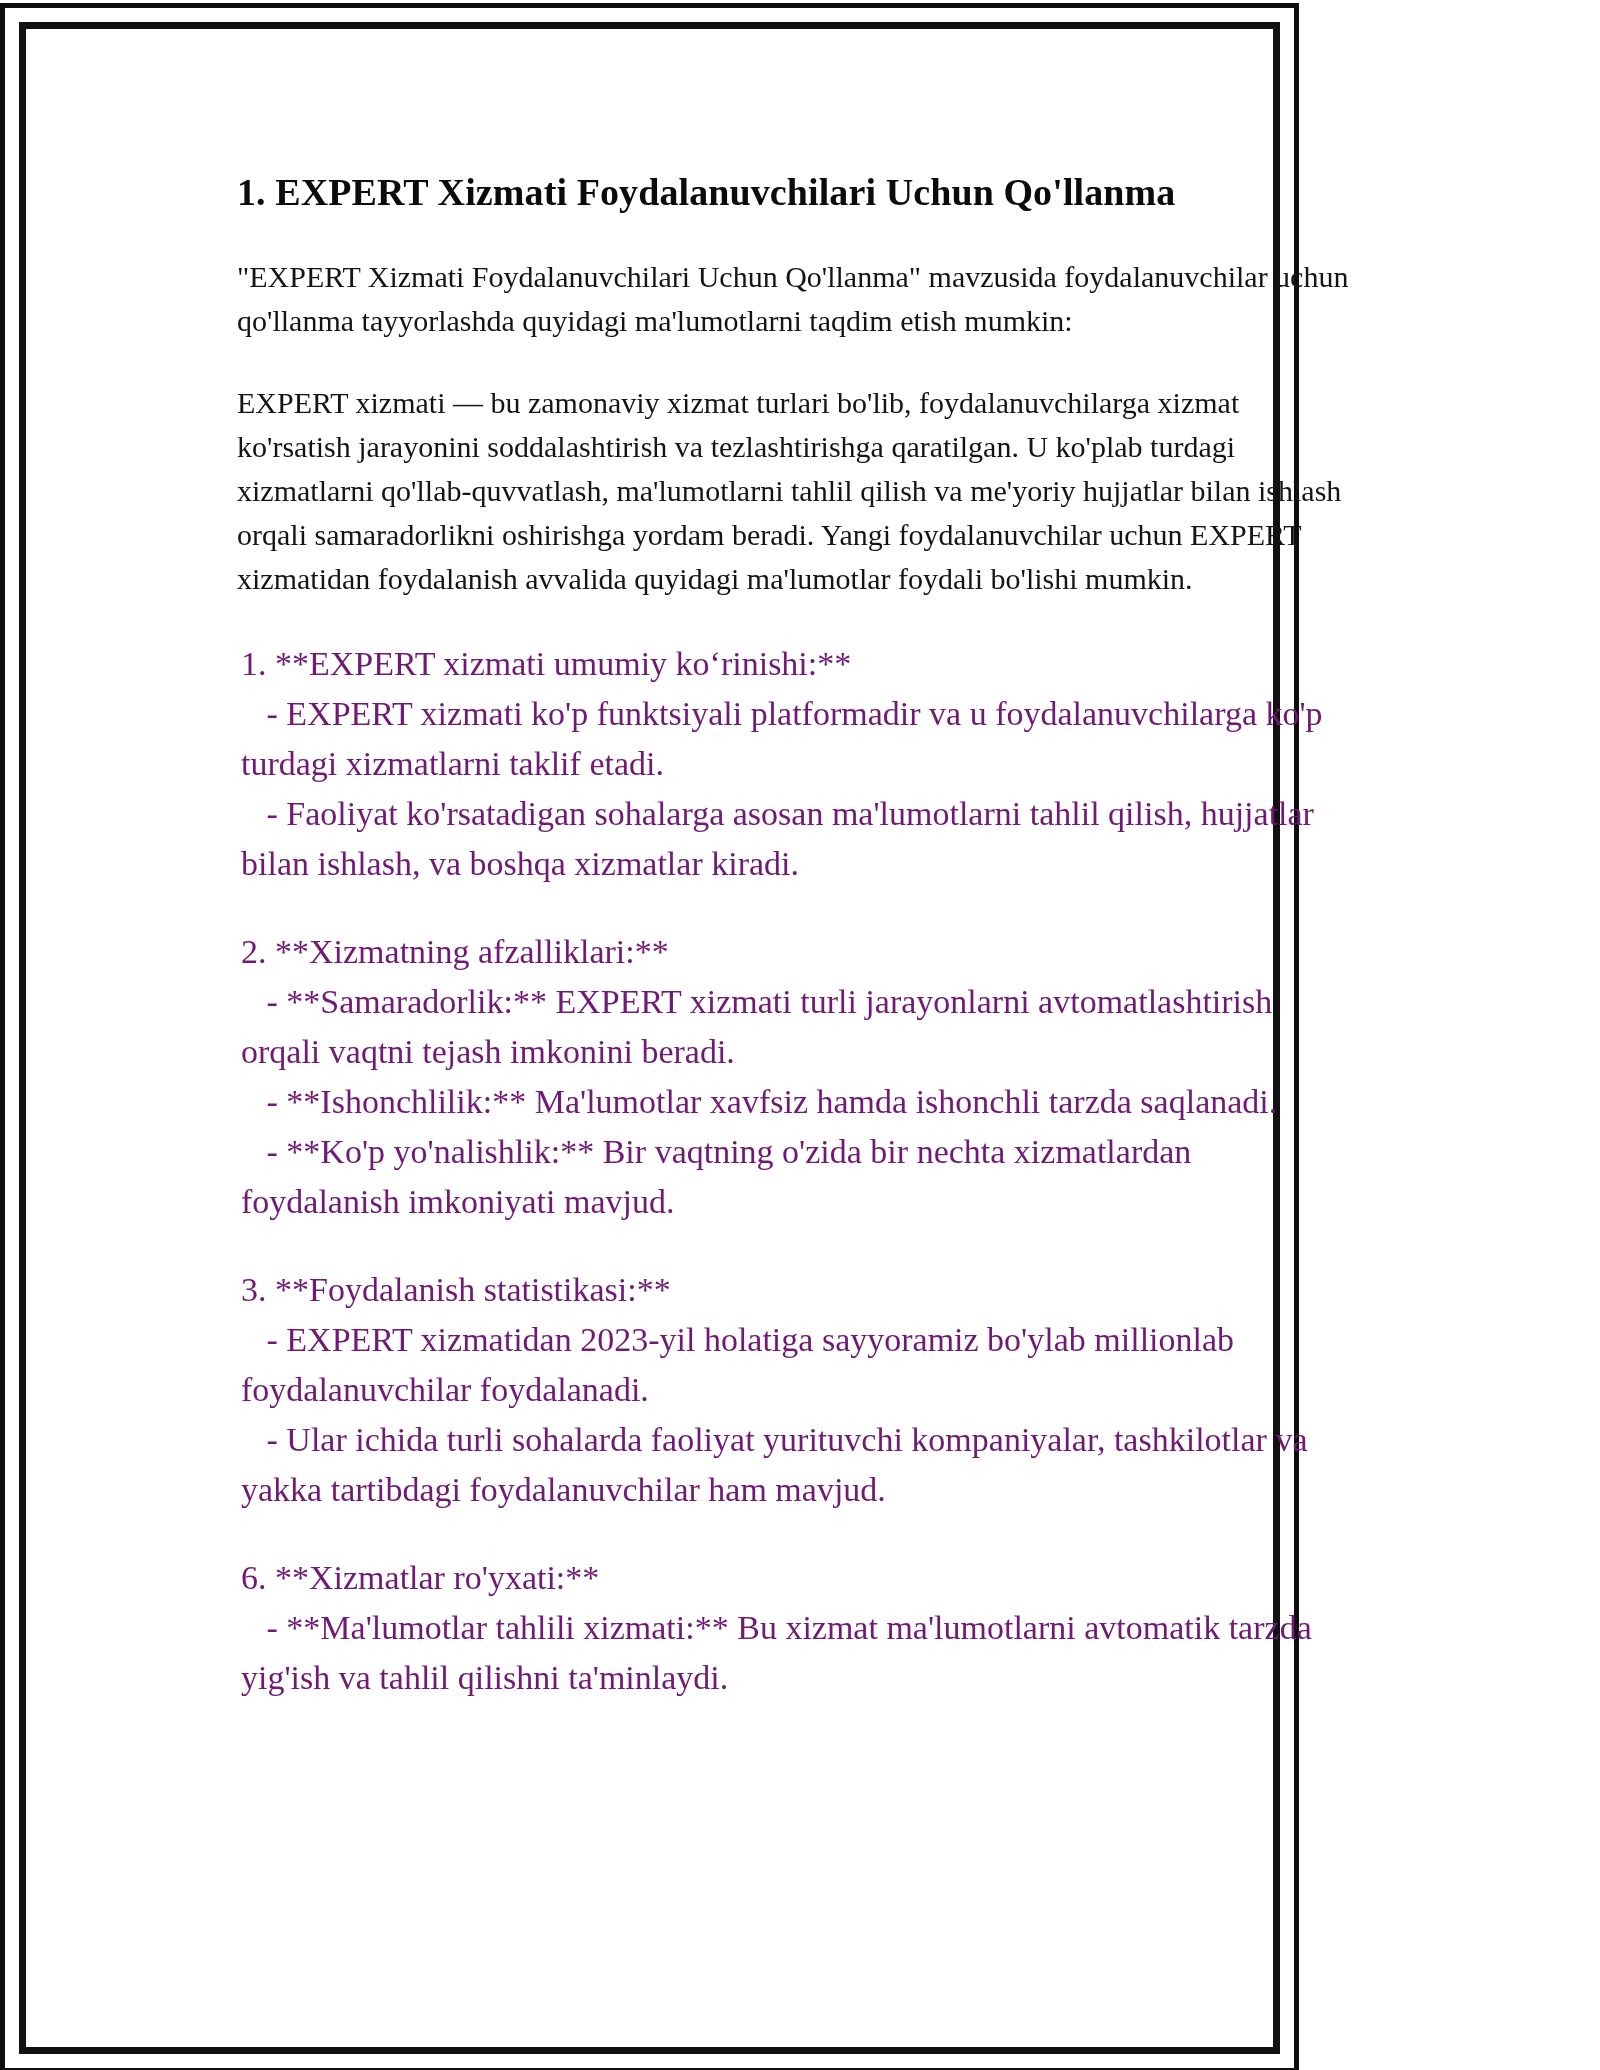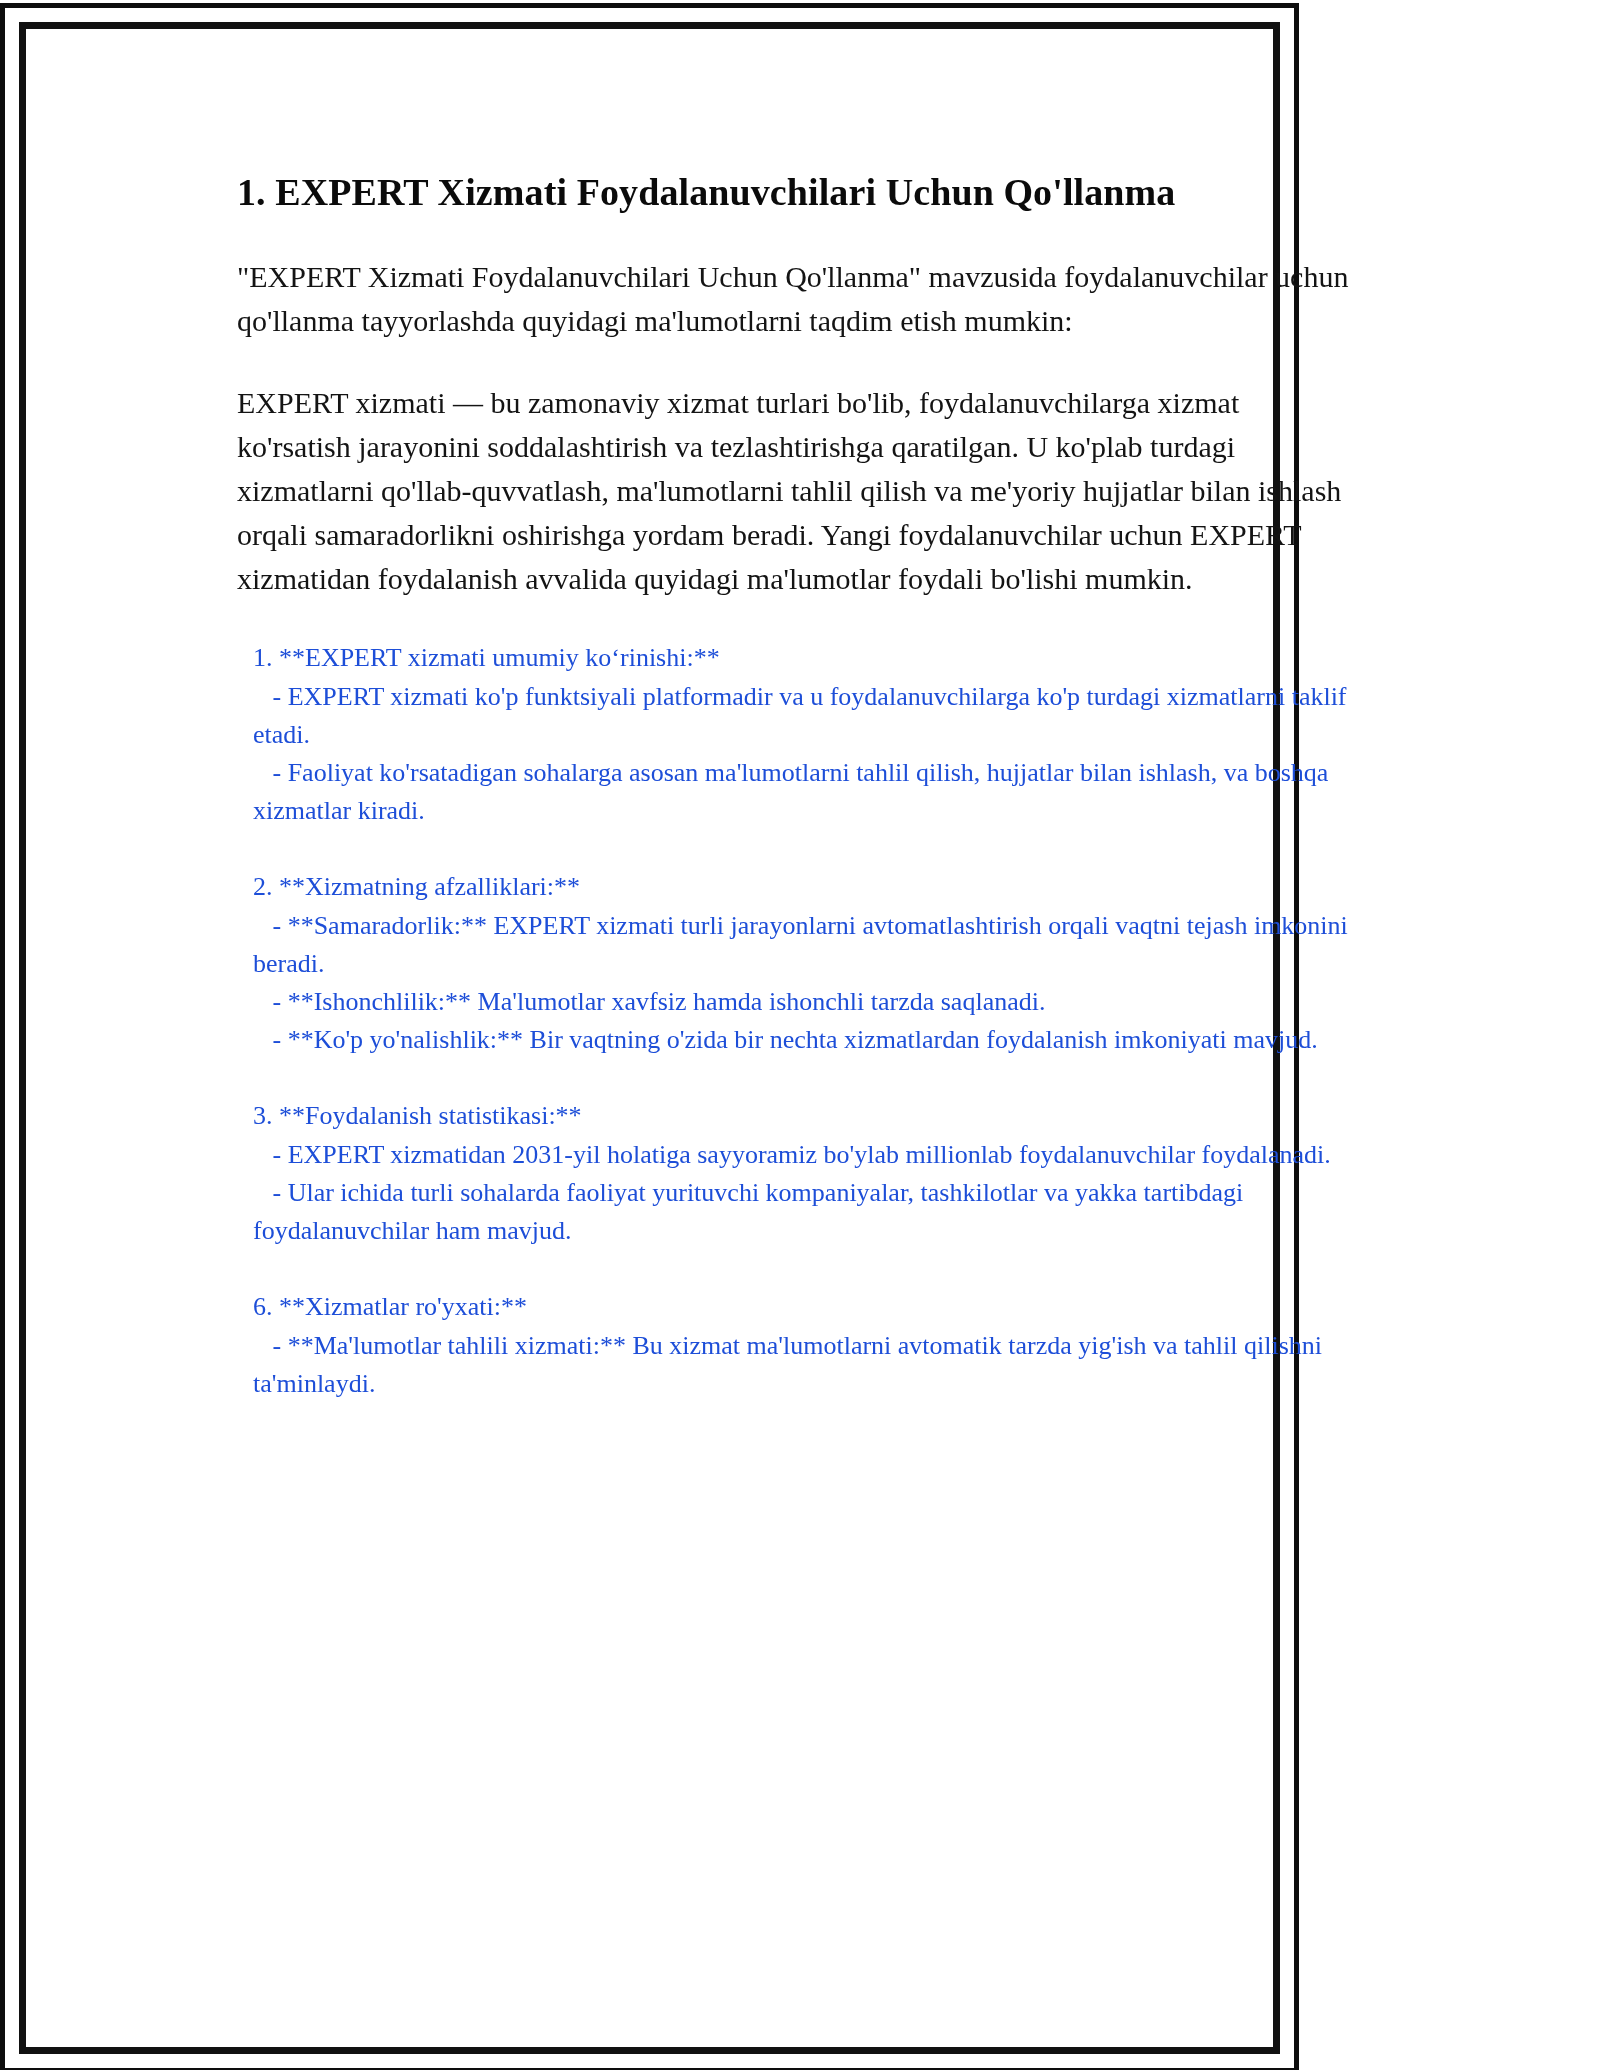--- a/index.html
+++ b/index.html
@@ -57,21 +57,21 @@
     font-size: 30px;
     line-height: 1.47;
     color: #141414;
     margin: 0 0 38px 0;
     white-space: pre-wrap;
     word-break: normal;
   }
   .para:last-child { margin-bottom: 0; }
 
   
-  .block { font-size: 26px; line-height: 1.47; color: #1d4ed8; margin: 0 0 38px 16px; white-space: pre-wrap; }
+  .block { font-size: 34px; line-height: 1.47; color: #701a75; margin: 0 0 38px 4px; white-space: pre-wrap; }
 </style>
 </head>
 <body>
 
 <div id="page-frame">
   <div id="page-inner-rule"></div>
 
   <div id="doc-body">
 
     <h1 class="doc-title">1. EXPERT Xizmati Foydalanuvchilari Uchun Qo'llanma</h1>
@@ -83,20 +83,20 @@
     <div class="block">1. **EXPERT xizmati umumiy ko‘rinishi:**
    - EXPERT xizmati ko'p funktsiyali platformadir va u foydalanuvchilarga ko'p turdagi xizmatlarni taklif etadi.
    - Faoliyat ko'rsatadigan sohalarga asosan ma'lumotlarni tahlil qilish, hujjatlar bilan ishlash, va boshqa xizmatlar kiradi.</div>
 
     <div class="block">2. **Xizmatning afzalliklari:**
    - **Samaradorlik:** EXPERT xizmati turli jarayonlarni avtomatlashtirish orqali vaqtni tejash imkonini beradi.
    - **Ishonchlilik:** Ma'lumotlar xavfsiz hamda ishonchli tarzda saqlanadi.
    - **Ko'p yo'nalishlik:** Bir vaqtning o'zida bir nechta xizmatlardan foydalanish imkoniyati mavjud.</div>
 
     <div class="block">3. **Foydalanish statistikasi:**
-   - EXPERT xizmatidan 2031-yil holatiga sayyoramiz bo'ylab millionlab foydalanuvchilar foydalanadi.
+   - EXPERT xizmatidan 2023-yil holatiga sayyoramiz bo'ylab millionlab foydalanuvchilar foydalanadi.
    - Ular ichida turli sohalarda faoliyat yurituvchi kompaniyalar, tashkilotlar va yakka tartibdagi foydalanuvchilar ham mavjud.</div>
 
     <div class="block">6. **Xizmatlar ro'yxati:**
    - **Ma'lumotlar tahlili xizmati:** Bu xizmat ma'lumotlarni avtomatik tarzda yig'ish va tahlil qilishni ta'minlaydi.</div>
 
   </div>
 </div>
 
 </body></html>

